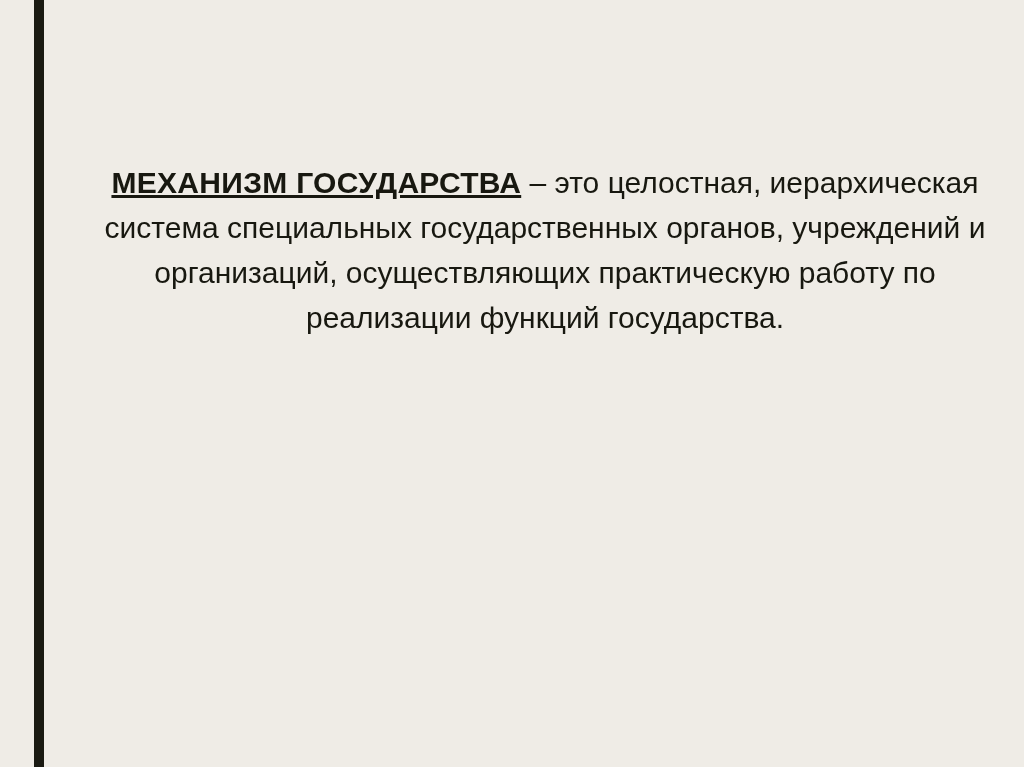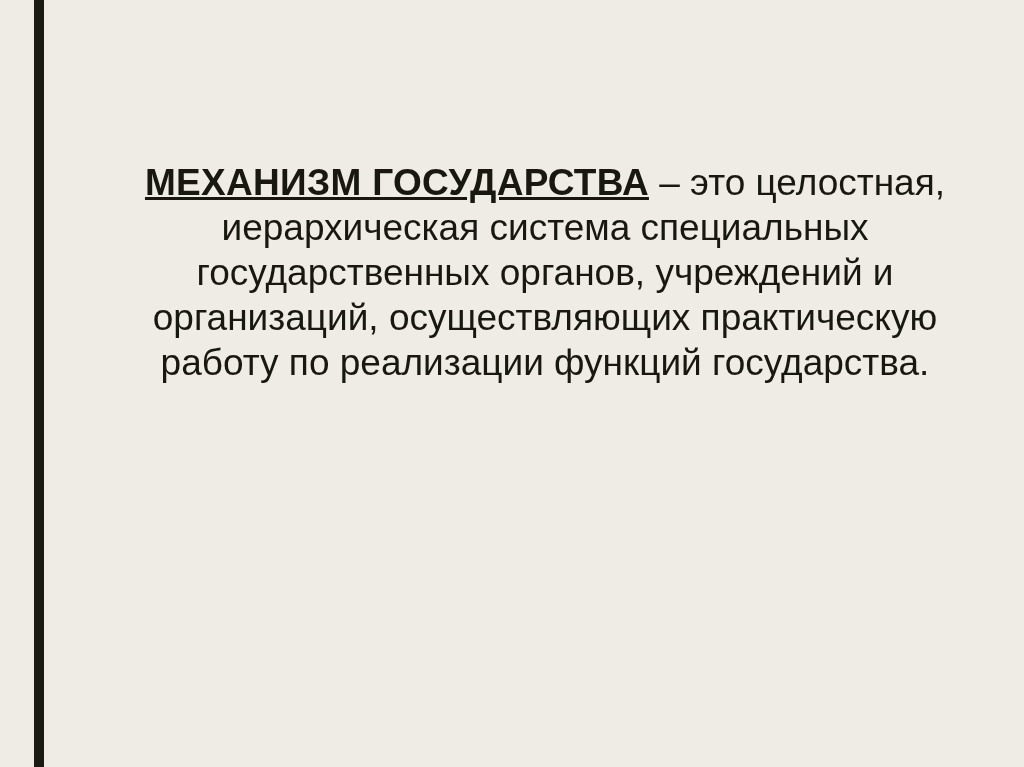--- a/index.html
+++ b/index.html
@@ -57,21 +57,21 @@
     height: 767px;
   }
 
   .text-block {
     position: absolute;
     left: 20px;
     top: 160px;
     width: 910px;
     text-align: center;
     color: #181810;
-    font-size: 37px;
+    font-size: 30px;
     line-height: 45px;
     font-family: "Liberation Sans", sans-serif;
   }
 
   .term {
     font-weight: bold;
     text-decoration: underline;
     letter-spacing: 0.3px;
   }
 

